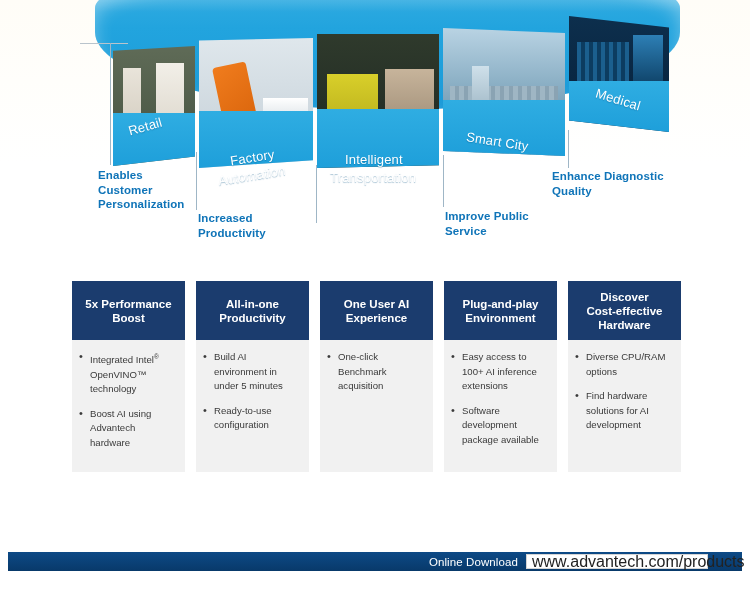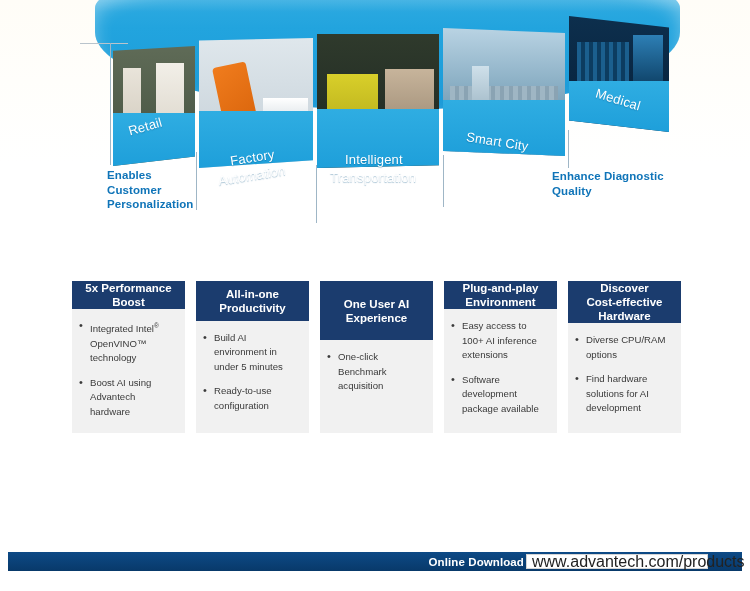--- a/index.html
+++ b/index.html
@@ -97,21 +97,21 @@
 
   
   .lead-h{position:absolute;height:1px;background:#b9c4cc;}
   .lead-v{position:absolute;width:1px;background:#9fb6c6;}
   .cap{
     position:absolute;color:#0f74b8;font-size:11.5px;font-weight:bold;
     line-height:14.5px;letter-spacing:.1px;
   }
 
   
-  .cards{position:absolute;left:72px;top:281px;width:610px;height:152px;
+  .cards{position:absolute;left:72px;top:281px;width:610px;height:191px;
          display:flex;gap:11px;}
   .card{width:113px;background:#f1f1f1;display:flex;flex-direction:column;}
   .card-head{
     height:59px;background:#1b3c6e;color:#ffffff;
     display:flex;align-items:center;justify-content:center;text-align:center;
     font-size:11.5px;font-weight:bold;line-height:14px;padding:0 6px;box-sizing:border-box;
   }
   .card-body{flex:1;padding:10px 8px 10px 7px;box-sizing:border-box;}
   .bullets{list-style:none;margin:0;padding:0;}
   .bullets li{
@@ -123,22 +123,22 @@
   }
   .sup{font-size:6.5px;vertical-align:super;}
 
   
   .footer{
     position:absolute;left:8px;top:552px;width:734px;height:19px;
     background:linear-gradient(180deg,#0d4a86 0%,#08396a 100%);
     display:flex;align-items:center;justify-content:flex-end;
   }
   .dl-label{
-    color:#ffffff;font-size:11.5px;font-weight:bold;letter-spacing:.1px;
-    margin-right:2px;
+    color:#ffffff;font-size:11.5px;font-weight:normal;letter-spacing:.1px;
+    margin-right:8px;
   }
   .url-box{
     width:182px;height:15px;background:#ffffff;border:1px solid #d4d4d4;
     display:flex;align-items:center;padding-left:5px;box-sizing:border-box;
     margin-right:34px;
   }
   .url-box span{font-size:16px;color:#222;}
 </style>
 </head>
 <body>
@@ -217,24 +217,32 @@
   </div>
   <span class="ind-label" style="left:595px;top:92px;transform:rotate(17deg);">Medical</span>
 
   <div class="lead-h" style="left:80px;top:43px;width:48px;"></div>
   <div class="lead-v" style="left:110px;top:43px;height:122px;"></div>
   <div class="lead-v" style="left:196px;top:152px;height:58px;"></div>
   <div class="lead-v" style="left:316px;top:165px;height:58px;"></div>
   <div class="lead-v" style="left:443px;top:155px;height:52px;"></div>
   <div class="lead-v" style="left:568px;top:130px;height:38px;"></div>
 
-  <div class="cap" style="left:107px;top:168px;width:96px;">
+  <div class="cap" style="left:98px;top:168px;width:96px;">
     <div>Enables</div>
     <div>Customer</div>
     <div>Personalization</div>
+  </div>
+  <div class="cap" style="left:198px;top:211px;width:100px;">
+    <div>Increased</div>
+    <div>Productivity</div>
+  </div>
+  <div class="cap" style="left:445px;top:209px;width:110px;">
+    <div>Improve Public</div>
+    <div>Service</div>
   </div>
   <div class="cap" style="left:552px;top:169px;width:130px;">
     <div>Enhance Diagnostic</div>
     <div>Quality</div>
   </div>
 </div>
 
 <div class="cards">
 
   <div class="card">

